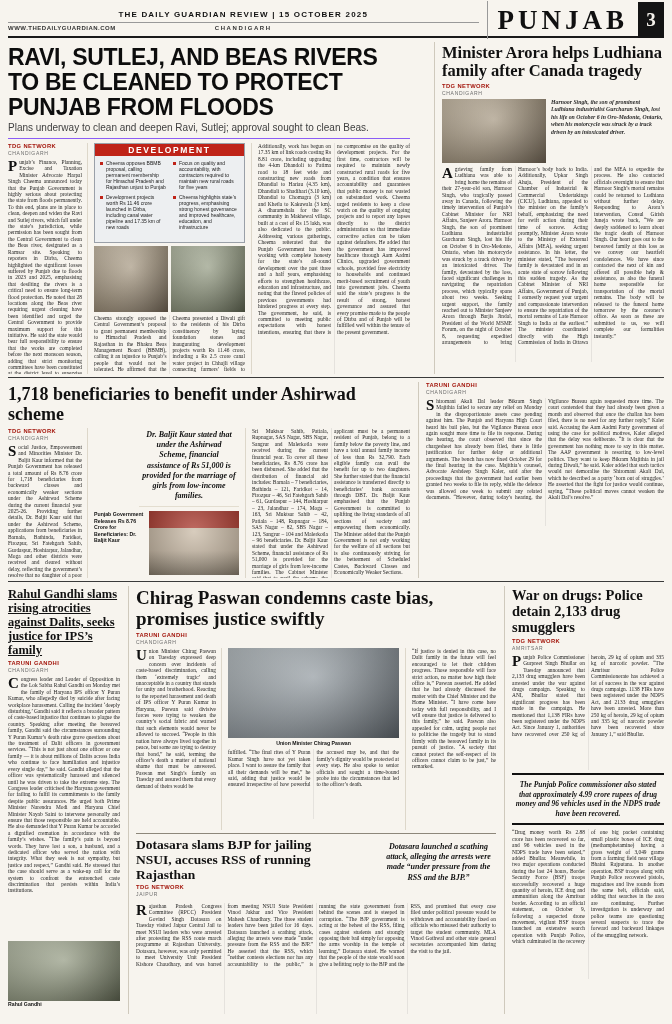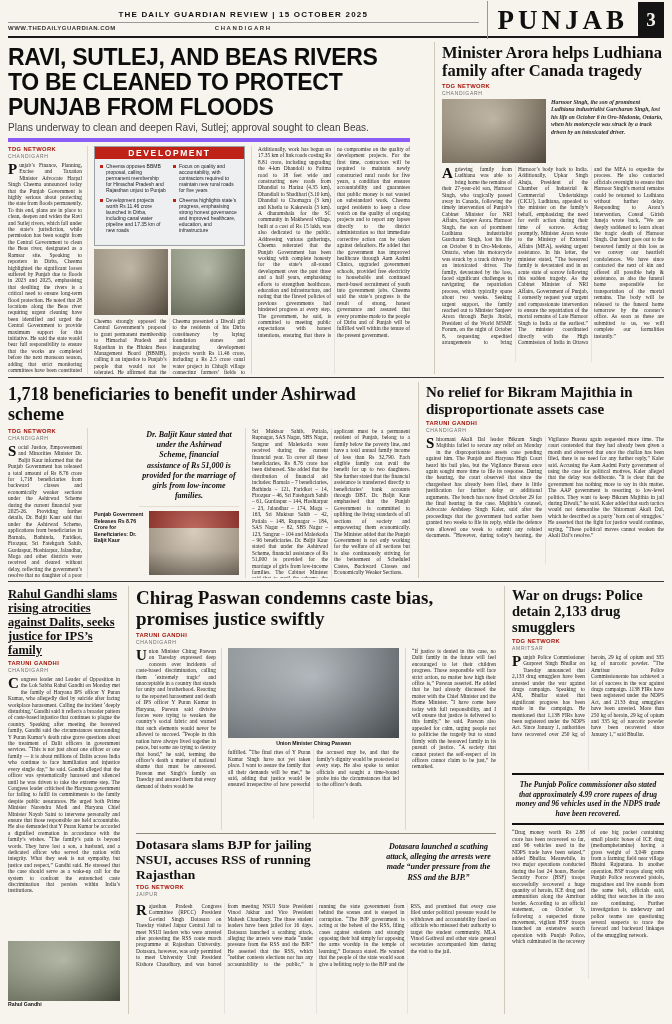--- a/index.html
+++ b/index.html
@@ -41,21 +41,21 @@
   .photo-green { background:linear-gradient(135deg,#b9c0a8,#8a9179 55%,#5e6450); }
   .photo-cool  { background:linear-gradient(135deg,#b8c0c4,#8a9298 55%,#5f666c); }
   .photo-redbanner { background:linear-gradient(180deg,#a83226 0 26%, #c9b9a4 26% 62%, #8d8271 100%); }
   .cap-bold { font:700 5.2px/6.4px "Liberation Sans",sans-serif; color:#111; }
   .cap-italic { font:italic 700 5.8px/7.4px "Liberation Serif",serif; color:#2b2b2b; }
   .pullquote { font:italic 700 8px/10.2px "Liberation Serif",serif; text-align:center; color:#111;margin-left:45px; }
 
   
   .lead { width:402px; overflow:hidden; }
   .lead-hl { font:800 23px/25px "Liberation Sans","DejaVu Sans",sans-serif; letter-spacing:-.3px; color:#0d0d0d; margin:3px 0 2px; }
-  .lead-sub { font:400 10px/12px "Liberation Sans",sans-serif; color:#3f3f3f; border-bottom:4px solid #8b5cf6; padding-bottom:4px; margin-bottom:4px; }
+  .lead-sub { font:400 10px/12px "Liberation Sans",sans-serif; color:#3f3f3f; border-bottom:1px solid #8b5cf6; padding-bottom:4px; margin-bottom:4px; }
   .lead-body { display:flex; height:258px; }
   .lc1 { width:80px; padding-right:5px; border-right:1px solid #ddd7ca; overflow:hidden; }
   .lmid { width:164px; padding:0 6px; border-right:1px solid #ddd7ca; overflow:hidden; }
   .lright { flex:1; padding-left:6px; height:258px; }
   .devbox { border:1px solid #9aa0a8; margin-bottom:3px; }
   .devhead { height:12px; background:#bf2318; color:#fff; font:700 8.5px/12px "Liberation Sans",sans-serif; text-align:center; letter-spacing:1.6px; }
   .devlist { list-style:none; padding:4px 5px; columns:2; column-gap:7px; height:86px; overflow:hidden; background:#edeff1; }
   .devlist li { font:400 5px/6px "Liberation Sans",sans-serif; padding-left:6px; position:relative; margin-bottom:4px; break-inside:avoid; color:#222; }
   .devlist li::before { content:""; position:absolute; left:0; top:1.5px; width:3px; height:3px; background:#bf2318; }
   .devphotos { display:flex; gap:3px; margin-bottom:3px; }
@@ -194,21 +194,20 @@
           <div class="amid-row">
             <div class="cap-bold">Punjab Government Releases Rs 8.76 Crore for Beneficiaries: Dr. Baljit Kaur</div>
             <div class="photo photo-redbanner ashp"></div>
           </div>
         </div>
         <div class="btxt cols2 aright">Sri Muktsar Sahib, Patiala, Rupnagar, SAS Nagar, SBS Nagar, Sangrur and Malerkotla were received during the current financial year. To cover all these beneficiaries, Rs 8.76 crore has been disbursed. She added that the distribution of financial aid includes: Barnala – 7 beneficiaries, Bathinda – 121, Faridkot – 14, Firozpur – 46, Sri Fatehgarh Sahib – 61, Gurdaspur – 144, Hoshiarpur – 23, Jalandhar – 174, Moga – 163, Sri Muktsar Sahib – 42, Patiala – 148, Rupnagar – 184, SAS Nagar – 82, SBS Nagar – 123, Sangrur – 104 and Malerkotla – 96 beneficiaries. Dr. Baljit Kaur stated that under the Ashirwad Scheme, financial assistance of Rs 51,000 is provided for the marriage of girls from low-income families. The Cabinet Minister said that to avail the scheme, the applicant must be a permanent resident of Punjab, belong to a family below the poverty line, and have a total annual family income of less than Rs 32,790. Each eligible family can avail the benefit for up to two daughters. She further stated that the financial assistance is transferred directly to beneficiaries’ bank accounts through DBT. Dr. Baljit Kaur emphasised that the Punjab Government is committed to uplifting the living standards of all sections of society and empowering them economically. The Minister added that the Punjab Government is not only working for the welfare of all sections but is also continuously striving for the betterment of Scheduled Castes, Backward Classes and Economically Weaker Sections.</div>
       </div>
     </section>
 
     <section class="majithia vl">
-      <h2 class="hl hl-maj">No relief for Bikram Majithia in disproportionate assets case</h2>
       <div class="byline">
         <span class="bl-name">TARUNI GANDHI</span>
         <span class="bl-loc">CHANDIGARH</span>
       </div>
       <div class="btxt cols2 maj-body dropcap">Shiromani Akali Dal leader Bikram Singh Majithia failed to secure any relief on Monday in the disproportionate assets case pending against him. The Punjab and Haryana High Court heard his bail plea, but the Vigilance Bureau once again sought more time to file its response. During the hearing, the court observed that since the chargesheet has already been filed, there is little justification for further delay or additional arguments. The bench has now fixed October 29 for the final hearing in the case. Majithia’s counsel, Advocate Arshdeep Singh Kaler, said after the proceedings that the government had earlier been granted two weeks to file its reply, while the defence was allowed one week to submit any related documents. “However, during today’s hearing, the Vigilance Bureau again requested more time. The court contended that they had already been given a month and observed that once the challan has been filed, there is no need for any further reply,” Kaler said. Accusing the Aam Aadmi Party government of using the case for political motives, Kaler alleged that the delay was deliberate. “It is clear that the government has nothing more to say in this matter. The AAP government is resorting to low-level politics. They want to keep Bikram Majithia in jail during Diwali,” he said. Kaler added that such tactics would not demoralise the Shiromani Akali Dal, which he described as a party ‘born out of struggles.’ He asserted that the fight for justice would continue, saying, “These political moves cannot weaken the Akali Dal’s resolve.”</div>
     </section>
   </div>
 
   <div class="hrule"></div>
 

